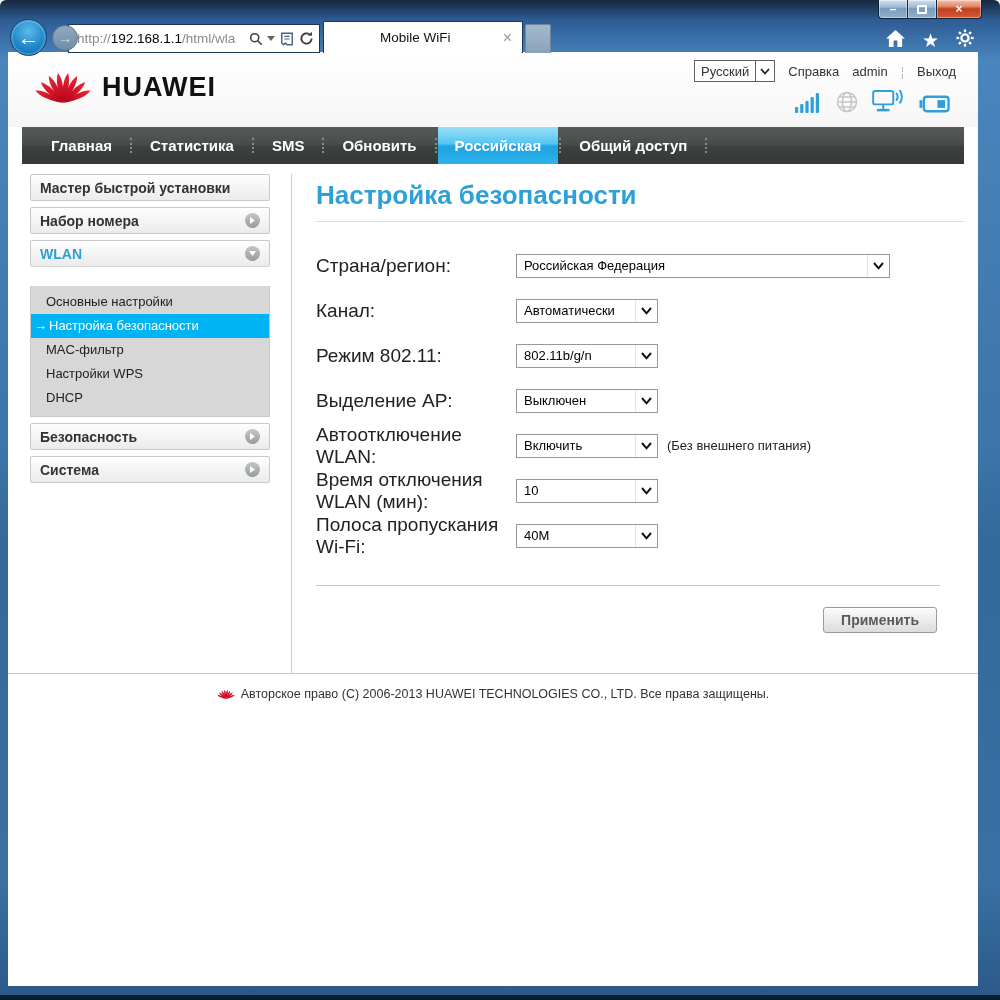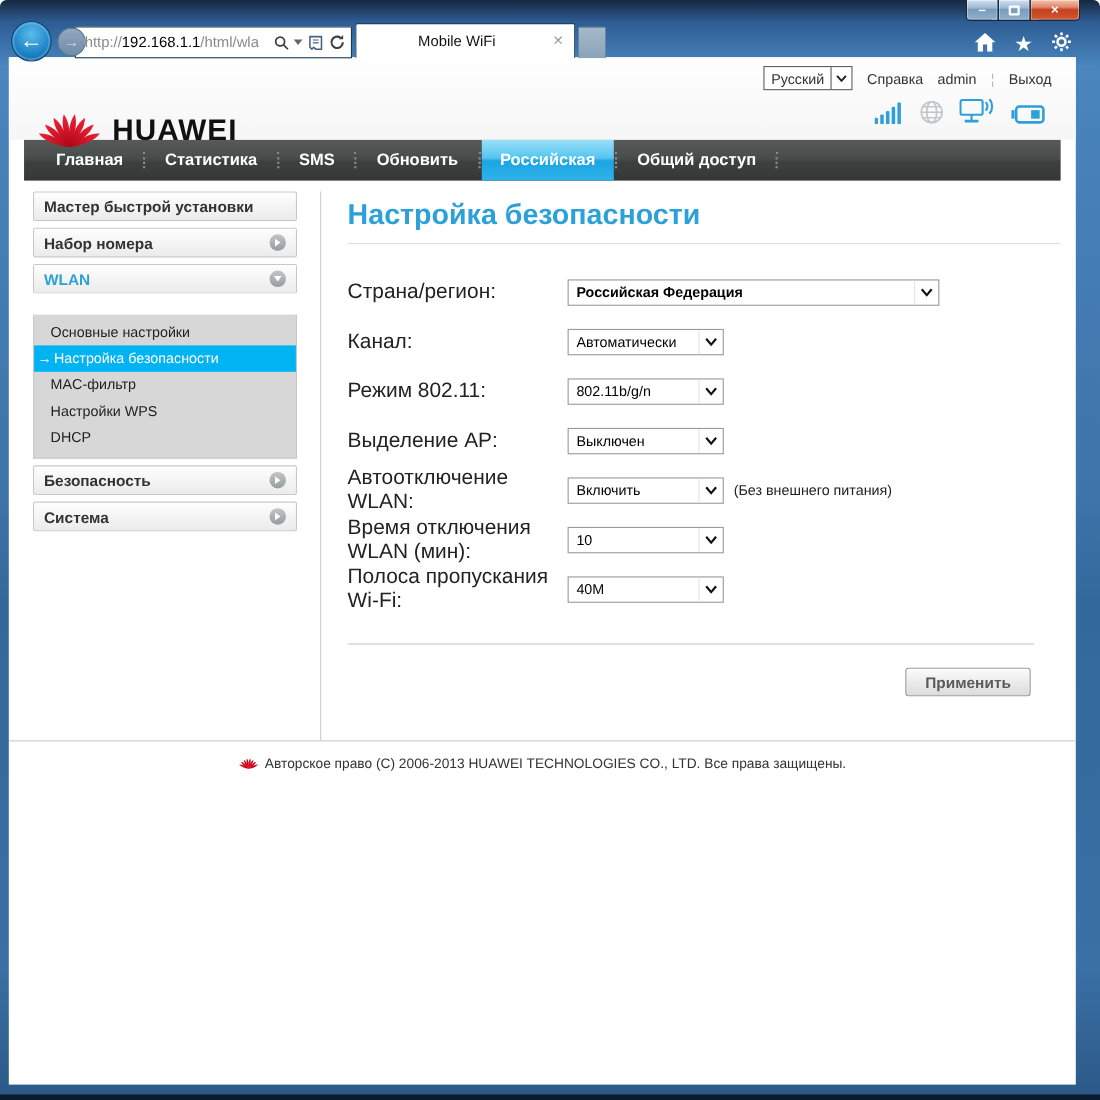--- a/index.html
+++ b/index.html
@@ -29,21 +29,21 @@
   .tab-close{color:#9a9a9a;font-size:16px;margin-left:6px;line-height:1;}
   .tab-stub{position:absolute;left:525px;top:24px;width:26px;height:29px;background:linear-gradient(#a4b8cb,#8aa3b9);border:1px solid #6c87a0;border-bottom:none;border-radius:2px 2px 0 0;z-index:1;}
 
   .chrome-icons{position:absolute;right:26px;top:29px;display:flex;gap:17px;align-items:center;z-index:2;color:#fff;}
   .star-glyph{font-size:19px;line-height:1;}
 
   
   .page{position:absolute;left:8px;right:22px;top:52px;bottom:14px;background:#fff;overflow:hidden;}
 
   .site-header{position:relative;height:75px;background:linear-gradient(#ffffff,#f6f6f6);}
-  .logo{position:absolute;left:26px;top:16px;display:flex;align-items:center;gap:10px;margin-top:31px;}
+  .logo{position:absolute;left:26px;top:16px;display:flex;align-items:center;gap:10px;}
   .logo-text{font-size:27px;font-weight:bold;color:#111;letter-spacing:1px;}
   .header-right{position:absolute;right:22px;top:8px;display:flex;align-items:center;gap:13px;font-size:13px;color:#333;}
   .lang-box{display:flex;align-items:center;border:1px solid #5f5f5f;height:22px;background:#fff;}
   .lang-value{padding:0 6px;}
   .lang-chev{width:19px;height:100%;border-left:1px solid #5f5f5f;display:flex;align-items:center;justify-content:center;}
   .hdr-sep{color:#bbb;}
   .status-icons{position:absolute;right:28px;top:38px;display:flex;gap:14px;align-items:flex-end;}
 
   .navbar{margin:0 14px;height:37px;background:linear-gradient(180deg,#64696833 0,#565b5a 0,#484d4c 45%,#3c4140 55%,#343938 100%);background-color:#454948;display:flex;align-items:stretch;padding-left:12px;}
   .nav-tab{padding:0 17px;line-height:37px;color:#fff;font-size:15px;font-weight:bold;}
@@ -61,21 +61,21 @@
   .active-arrow{margin-right:2px;font-size:13px;}
 
   .divider-v{width:1px;background:#ccc;margin-left:21px;flex:none;}
   .main{flex:1;padding-left:24px;position:relative;}
   .page-title{color:#2ba0d9;font-size:26px;font-weight:bold;margin:6px 0 10px;}
   .title-hr{border:none;border-top:1px solid #ddd;margin:0;}
   .form{margin-top:21px;}
   .form-row{display:flex;align-items:center;height:45px;}
   .f-label{width:200px;font-size:19px;color:#222;flex:none;}
   .select{height:24px;border:1px solid #999;background:#fff;display:flex;align-items:center;flex:none;}
-  .select.wide{width:338px;font-weight:bold;} .select.normal{width:142px;}
+  .select.wide{width:374px;} .select.normal{width:142px;}
   .select-value{flex:1;padding:0 7px;font-size:13px;color:#000;white-space:nowrap;overflow:hidden;}
   .select-chev{width:22px;height:100%;border-left:1px solid #e3e3e3;display:flex;align-items:center;justify-content:center;flex:none;}
   .f-note{margin-left:9px;font-size:13px;color:#222;}
   .form-hr{border:none;border-top:1px solid #c9c9c9;margin:27px 24px 0 0;}
   .apply-row{text-align:right;margin:21px 27px 0 0;}
   .apply-btn{display:inline-block;padding:4px 17px;background:linear-gradient(#fbfbfb,#dcdcdc);border:1px solid #9a9a9a;border-radius:3px;font-size:14px;font-weight:bold;color:#5a5a5a;box-shadow:inset 0 1px 0 rgba(255,255,255,.9);}
 
   .footer{border-top:1px solid #c9c9c9;padding:13px 0 11px;display:flex;align-items:center;justify-content:center;gap:6px;font-size:12.5px;color:#333;}
 </style>
 </head>

